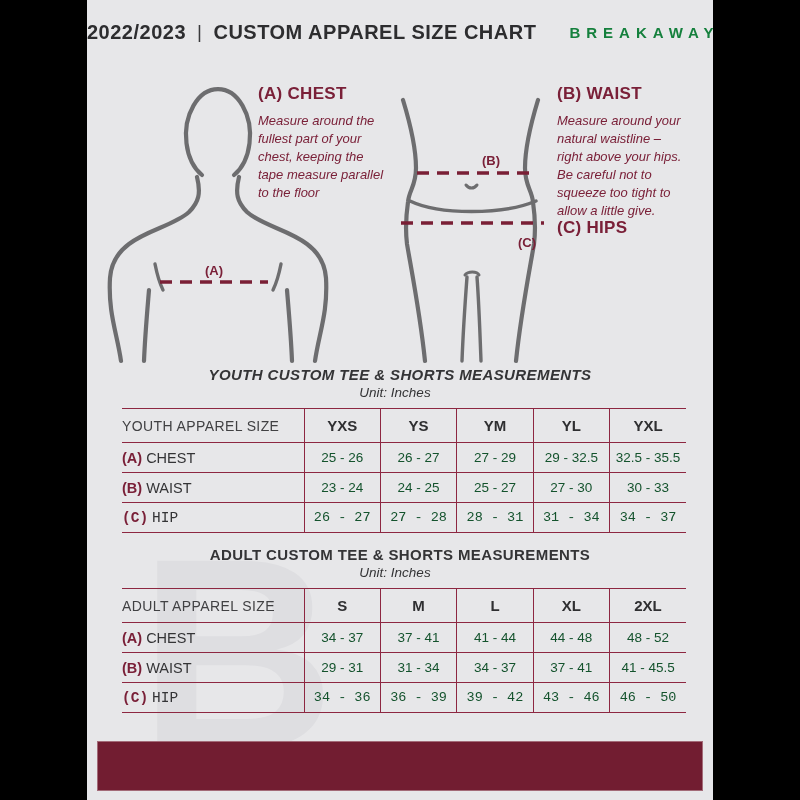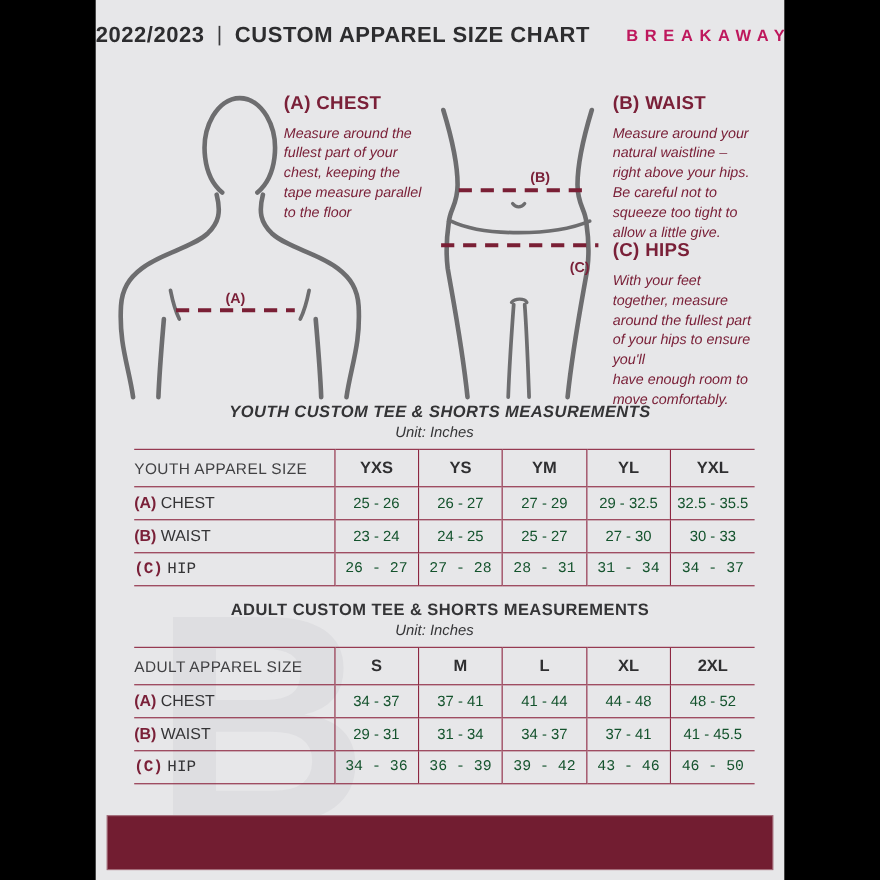--- a/index.html
+++ b/index.html
@@ -19,21 +19,21 @@
 
   
   .watermark{z-index:0;left:52px;top:518px;font-size:272px;font-weight:bold;
     color:var(--watermark);line-height:1;user-select:none;}
 
   
   .hdr{top:0;left:0;right:0;height:64px;display:flex;align-items:center;justify-content:space-between;}
   .hdr .titleline{display:flex;align-items:center;color:#2d2d2f;font-weight:bold;font-size:20px;letter-spacing:.5px;white-space:nowrap;}
   .hdr .sep{font-weight:300;padding:0 11px;font-size:19px;color:#3a3a3c;}
   .hdr .logo{margin-left:24px;}
-  .hdr .brand{margin-left:9px;font-size:15px;font-weight:bold;letter-spacing:6px;color:#be185d;white-space:nowrap;}
+  .hdr .brand{margin-left:9px;font-size:15px;font-weight:bold;letter-spacing:6px;color:#15803d;white-space:nowrap;}
 
   
   .figures{left:0;top:78px;}
 
   
   .instr{color:var(--maroon-text);}
   .instr h3{font-size:17px;letter-spacing:.3px;margin-bottom:8px;color:var(--maroon-text);}
   .instr p{font-size:13px;font-style:italic;line-height:1.38;white-space:pre-line;}
   .instr.chest{left:171px;top:84px;width:172px;}
   .instr.waist{left:470px;top:84px;width:152px;}
@@ -145,27 +145,20 @@
     <h3>(B) WAIST</h3>
     <p>Measure around your
 natural waistline –
 right above your hips.
 Be careful not to
 squeeze too tight to
 allow a little give.</p>
   </div>
   <div class="instr hips">
     <h3>(C) HIPS</h3>
-    <p>With your feet
-together, measure
-around the fullest part
-of your hips to ensure
-you'll
-have enough room to
-move comfortably.</p>
   </div>
 
   <div class="sec-title youth-title">YOUTH CUSTOM TEE &amp; SHORTS MEASUREMENTS</div>
   <div class="sec-unit youth-unit">Unit: Inches</div>
   <div class="tbl-wrap youth-tbl">
     <table class="size-table">
       <colgroup>
           <col class="c0">
           <col class="cv">
           <col class="cv">

